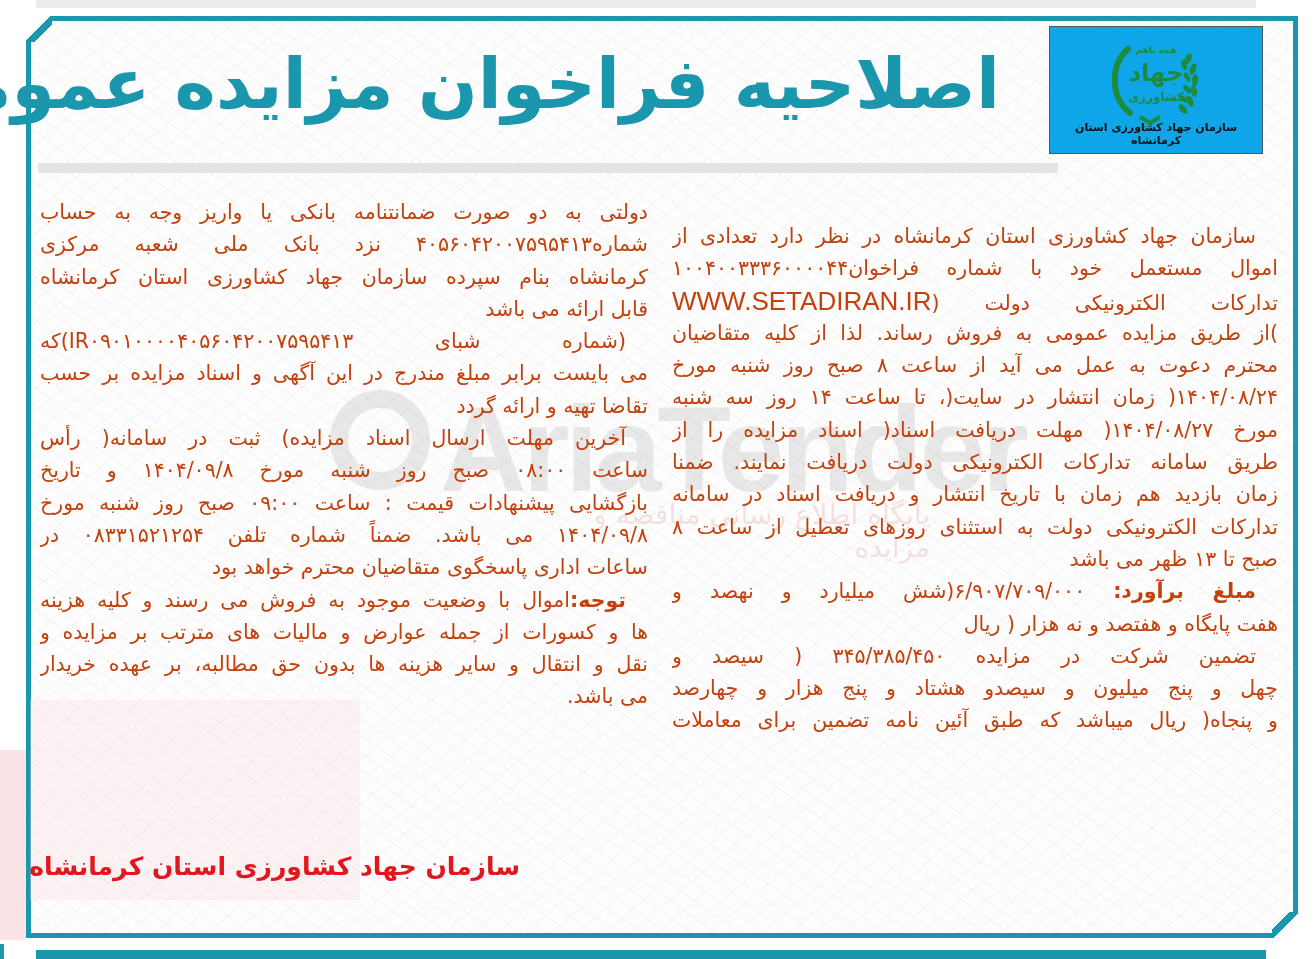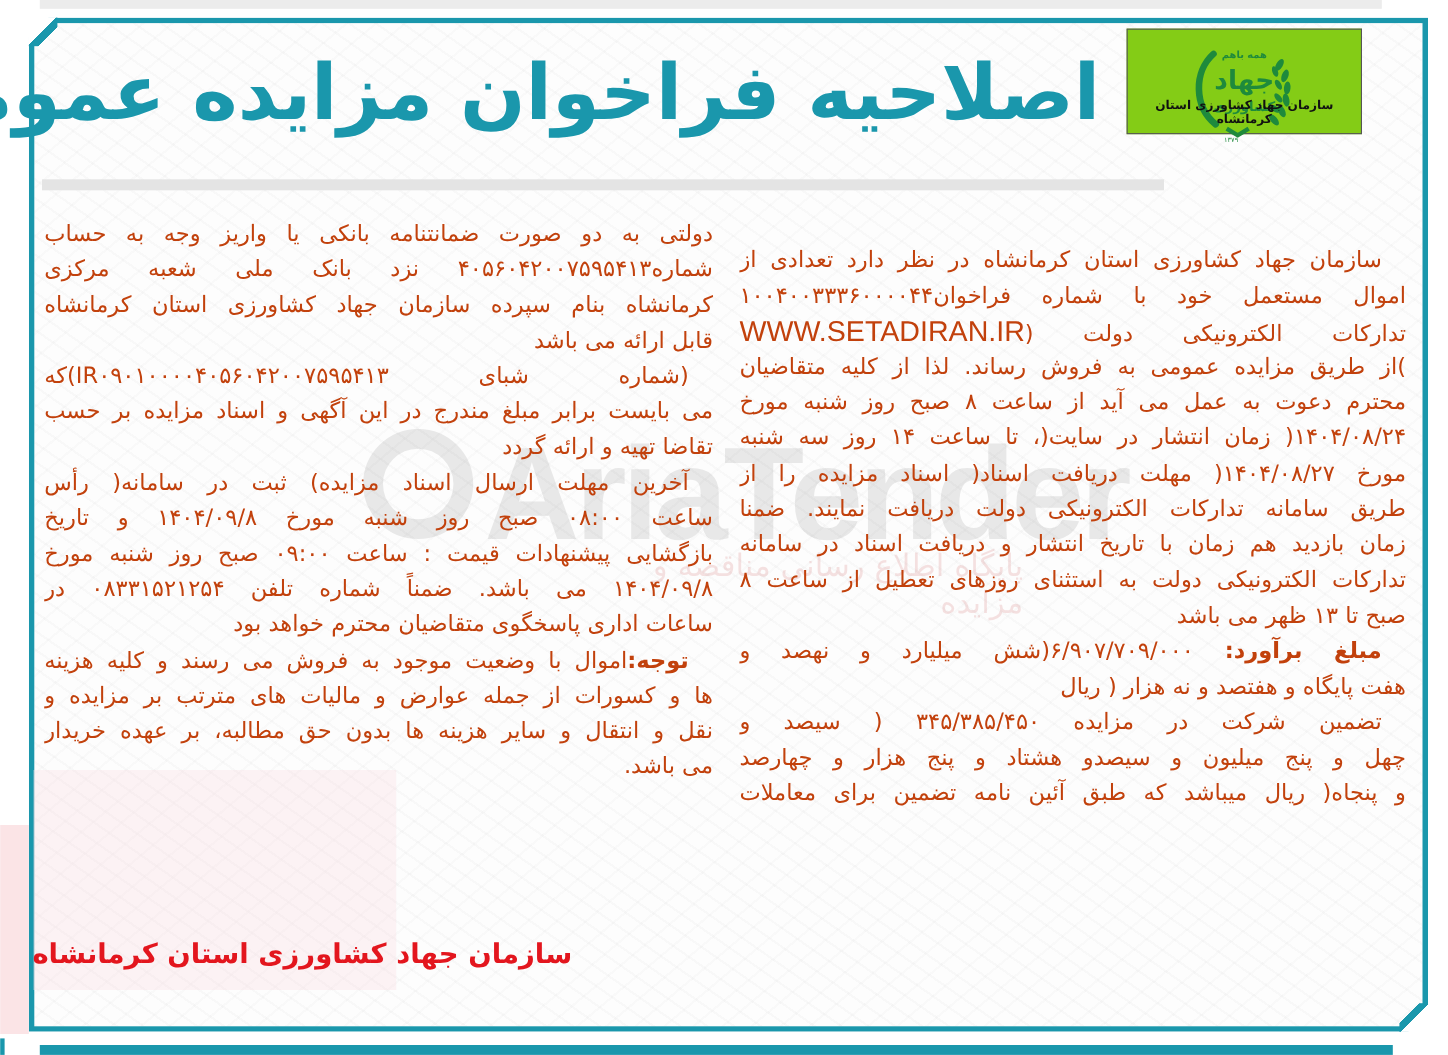--- a/index.html
+++ b/index.html
@@ -68,27 +68,27 @@
       left: 0;
       top: 944px;
       width: 4px;
       height: 15px;
       background: #1a97ac;
     }
 
     
     .logo-box {
       position: absolute;
-      left: 1024px;
+      left: 1049px;
       top: 26px;
       width: 214px;
-      height: 96px;
+      height: 128px;
       box-sizing: border-box;
       border: 1px solid #555;
-      background: #84cc16;
+      background: #0ea5e9;
     }
     .logo-emblem {
       position: absolute;
       left: 50px;
       top: 4px;
       width: 110px;
       height: 100px;
     }
     .logo-caption {
       position: absolute;

